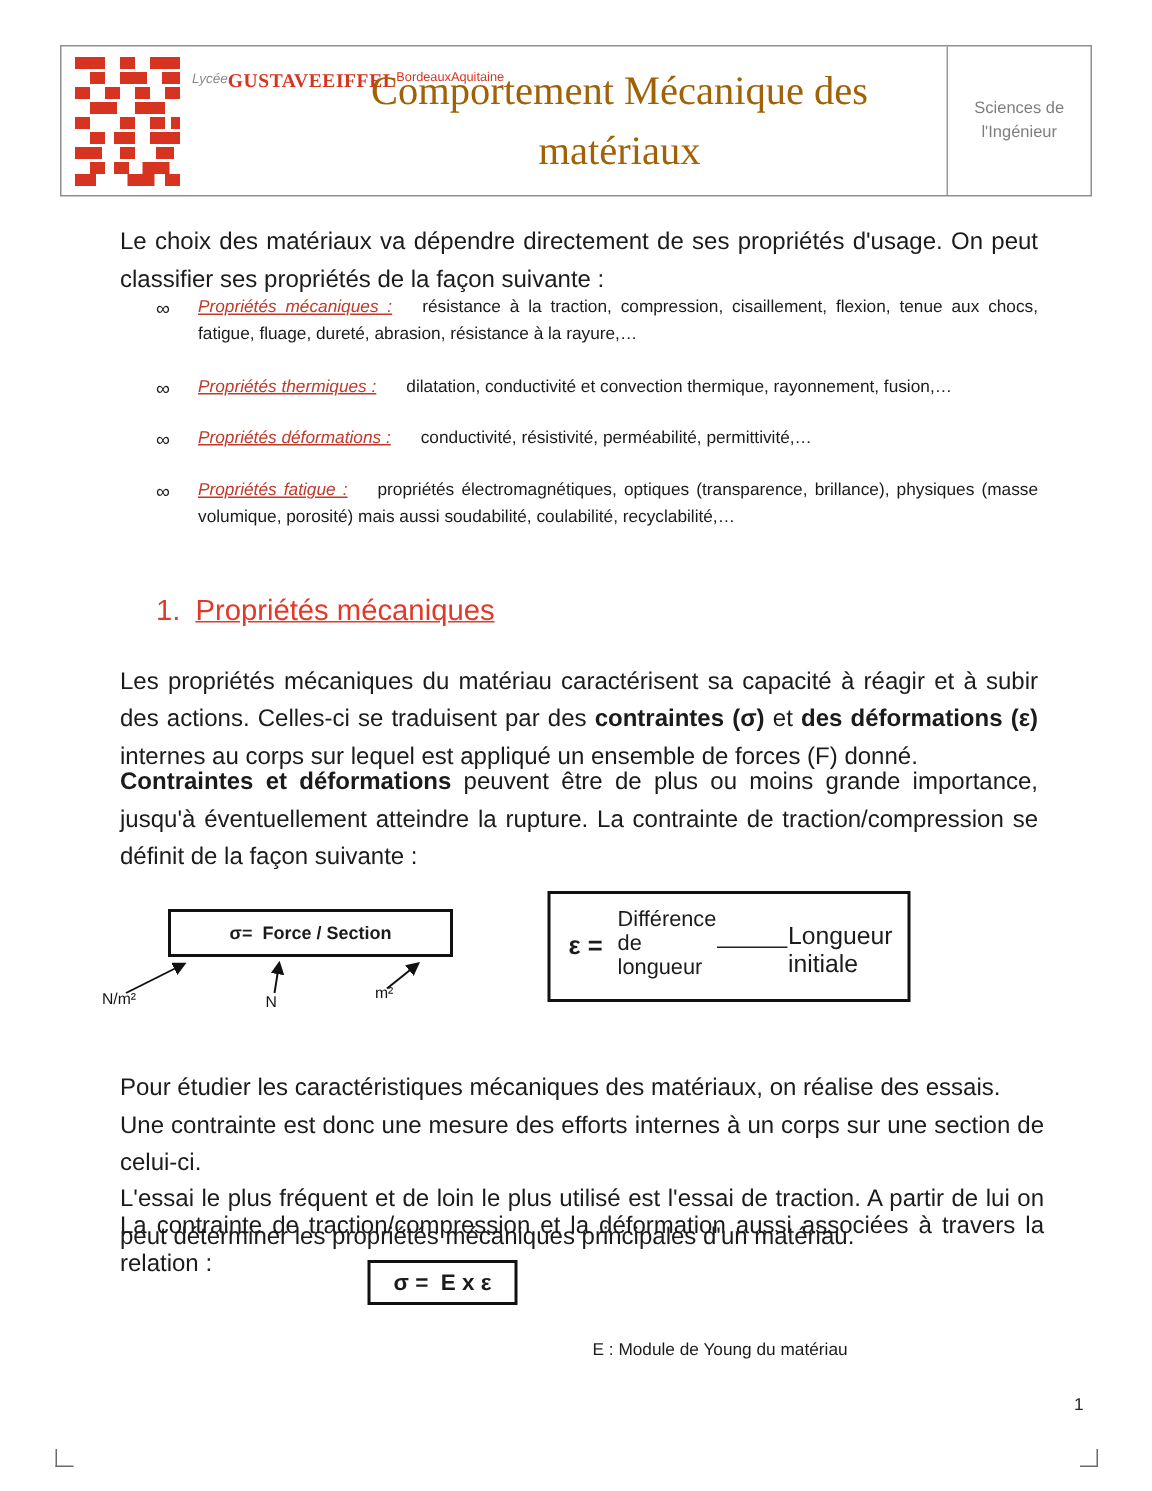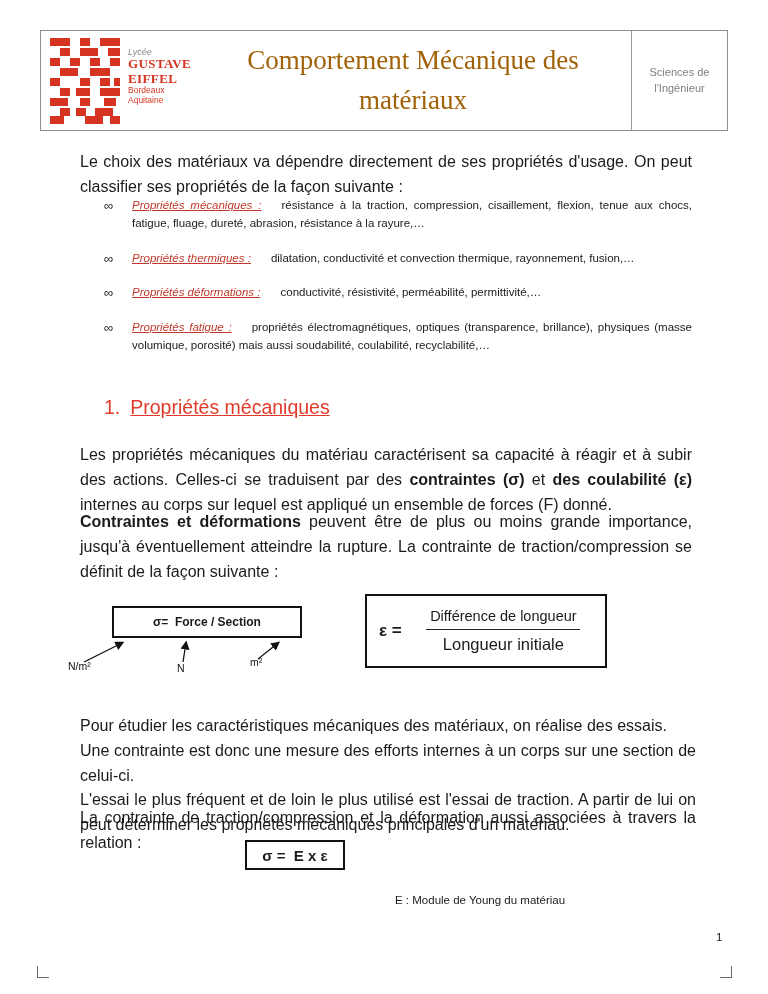--- a/index.html
+++ b/index.html
@@ -8,21 +8,21 @@
     font-family:"Liberation Sans", sans-serif; color:#1b1b1b; overflow:hidden;
   }
 
   
   .header-box {
     position:absolute; left:40px; top:30px; width:688px; height:101px;
     border:1px solid #8f8f8f; box-sizing:border-box; display:flex; background:#fff;
   }
   .logo-cell { width:154px; box-sizing:border-box; padding:7px 4px 6px 9px; display:flex; gap:6px; align-items:flex-start; }
   .logo-art svg { display:block; }
-  .logo-text { display:flex; flex-direction:column; margin-top:9px; line-height:1.12; }
+  .logo-text { display:flex; flex-direction:row; margin-top:9px; line-height:1.12; }
   .logo-lycee { color:#8a8a8a; font-size:9px; font-style:italic; }
   .logo-name { color:#d63420; font-weight:bold; font-size:13px; font-family:"Liberation Serif", serif; letter-spacing:0.4px; }
   .logo-sub { color:#d63420; font-size:8.5px; }
   .title-cell {
     flex:1; display:flex; align-items:center; justify-content:center; text-align:center;
     font-family:"Liberation Serif", serif; font-size:27px; line-height:1.45; color:#a16207; padding:0 10px;
   }
   .title-cell .title-inner { max-width:440px; }
   .subject-cell {
     width:96px; border-left:1px solid #9a9a9a; color:#7f7f7f; font-size:11px;
@@ -60,21 +60,21 @@
   .unit-label { position:absolute; font-size:10.5px; color:#111; }
   .lbl-nm2 { left:68px; top:68px; }
   .lbl-n   { left:177px; top:70px; }
   .lbl-m2  { left:250px; top:64px; }
 
   .epsilon-box {
     position:absolute; left:365px; top:2px; width:242px; height:74px;
     border:2px solid #111; box-sizing:border-box; display:flex; align-items:center; padding:0 10px 0 12px;
   }
   .eps-lhs { font-weight:bold; font-size:17px; margin-right:10px; }
-  .fraction { flex:1; display:flex; flex-direction:column; align-items:center; }
+  .fraction { flex:1; display:flex; flex-direction:row; align-items:center; }
   .frac-num { font-size:14.5px; padding-bottom:5px; }
   .frac-bar { width:84%; border-top:1.5px solid #222; height:0; }
   .frac-den { font-size:16.5px; padding-top:5px; }
 
   .hooke-box {
     position:absolute; left:245px; top:840px; width:100px; height:30px;
     border:2px solid #111; box-sizing:border-box; display:flex; align-items:center; justify-content:center;
     font-weight:bold; font-size:15px; white-space:pre;
   }
   .hooke-caption { position:absolute; left:395px; top:846px; font-size:11.5px;margin-top:48px; }
@@ -153,21 +153,21 @@
     </div>
     <div class="bullet">
       <span class="bullet-marker">∞</span><span class="bullet-label">Propriétés  fatigue :</span><span class="bullet-text">propriétés électromagnétiques, optiques (transparence, brillance), physiques (masse volumique, porosité) mais aussi soudabilité, coulabilité, recyclabilité,…</span>
     </div>
   </div>
 
   <div class="section-heading">
     <span class="num">1.</span><span class="ttl">Propriétés mécaniques</span>
   </div>
 
-  <div class="para1 bodytext"><span>Les propriétés mécaniques du matériau caractérisent sa capacité à réagir et à subir des actions. Celles-ci se traduisent par des </span><b>contraintes (σ)</b><span> et </span><b>des coulabilité (ε)</b><span> internes au corps sur lequel est appliqué un ensemble de forces (F) donné.</span></div>
+  <div class="para1 bodytext"><span>Les propriétés mécaniques du matériau caractérisent sa capacité à réagir et à subir des actions. Celles-ci se traduisent par des </span><b>contraintes (σ)</b><span> et </span><b>des déformations (ε)</b><span> internes au corps sur lequel est appliqué un ensemble de forces (F) donné.</span></div>
 
   <div class="para2 bodytext"><b>Contraintes et déformations</b><span> peuvent être de plus ou moins grande importance, jusqu'à éventuellement atteindre la rupture.  La contrainte de traction/compression se définit de la façon suivante :</span></div>
 
   <div class="formula-cluster">
     <div class="sigma-box">σ=  Force / Section</div>
     <svg class="sigma-arrows" width="240" height="24" viewBox="0 0 240 24" xmlns="http://www.w3.org/2000/svg">
       <defs>
         <marker id="ah" markerWidth="7" markerHeight="7" refX="5" refY="3.5" orient="auto">
           <path d="M0,0 L7,3.5 L0,7 z" fill="#111"></path>
         </marker>

